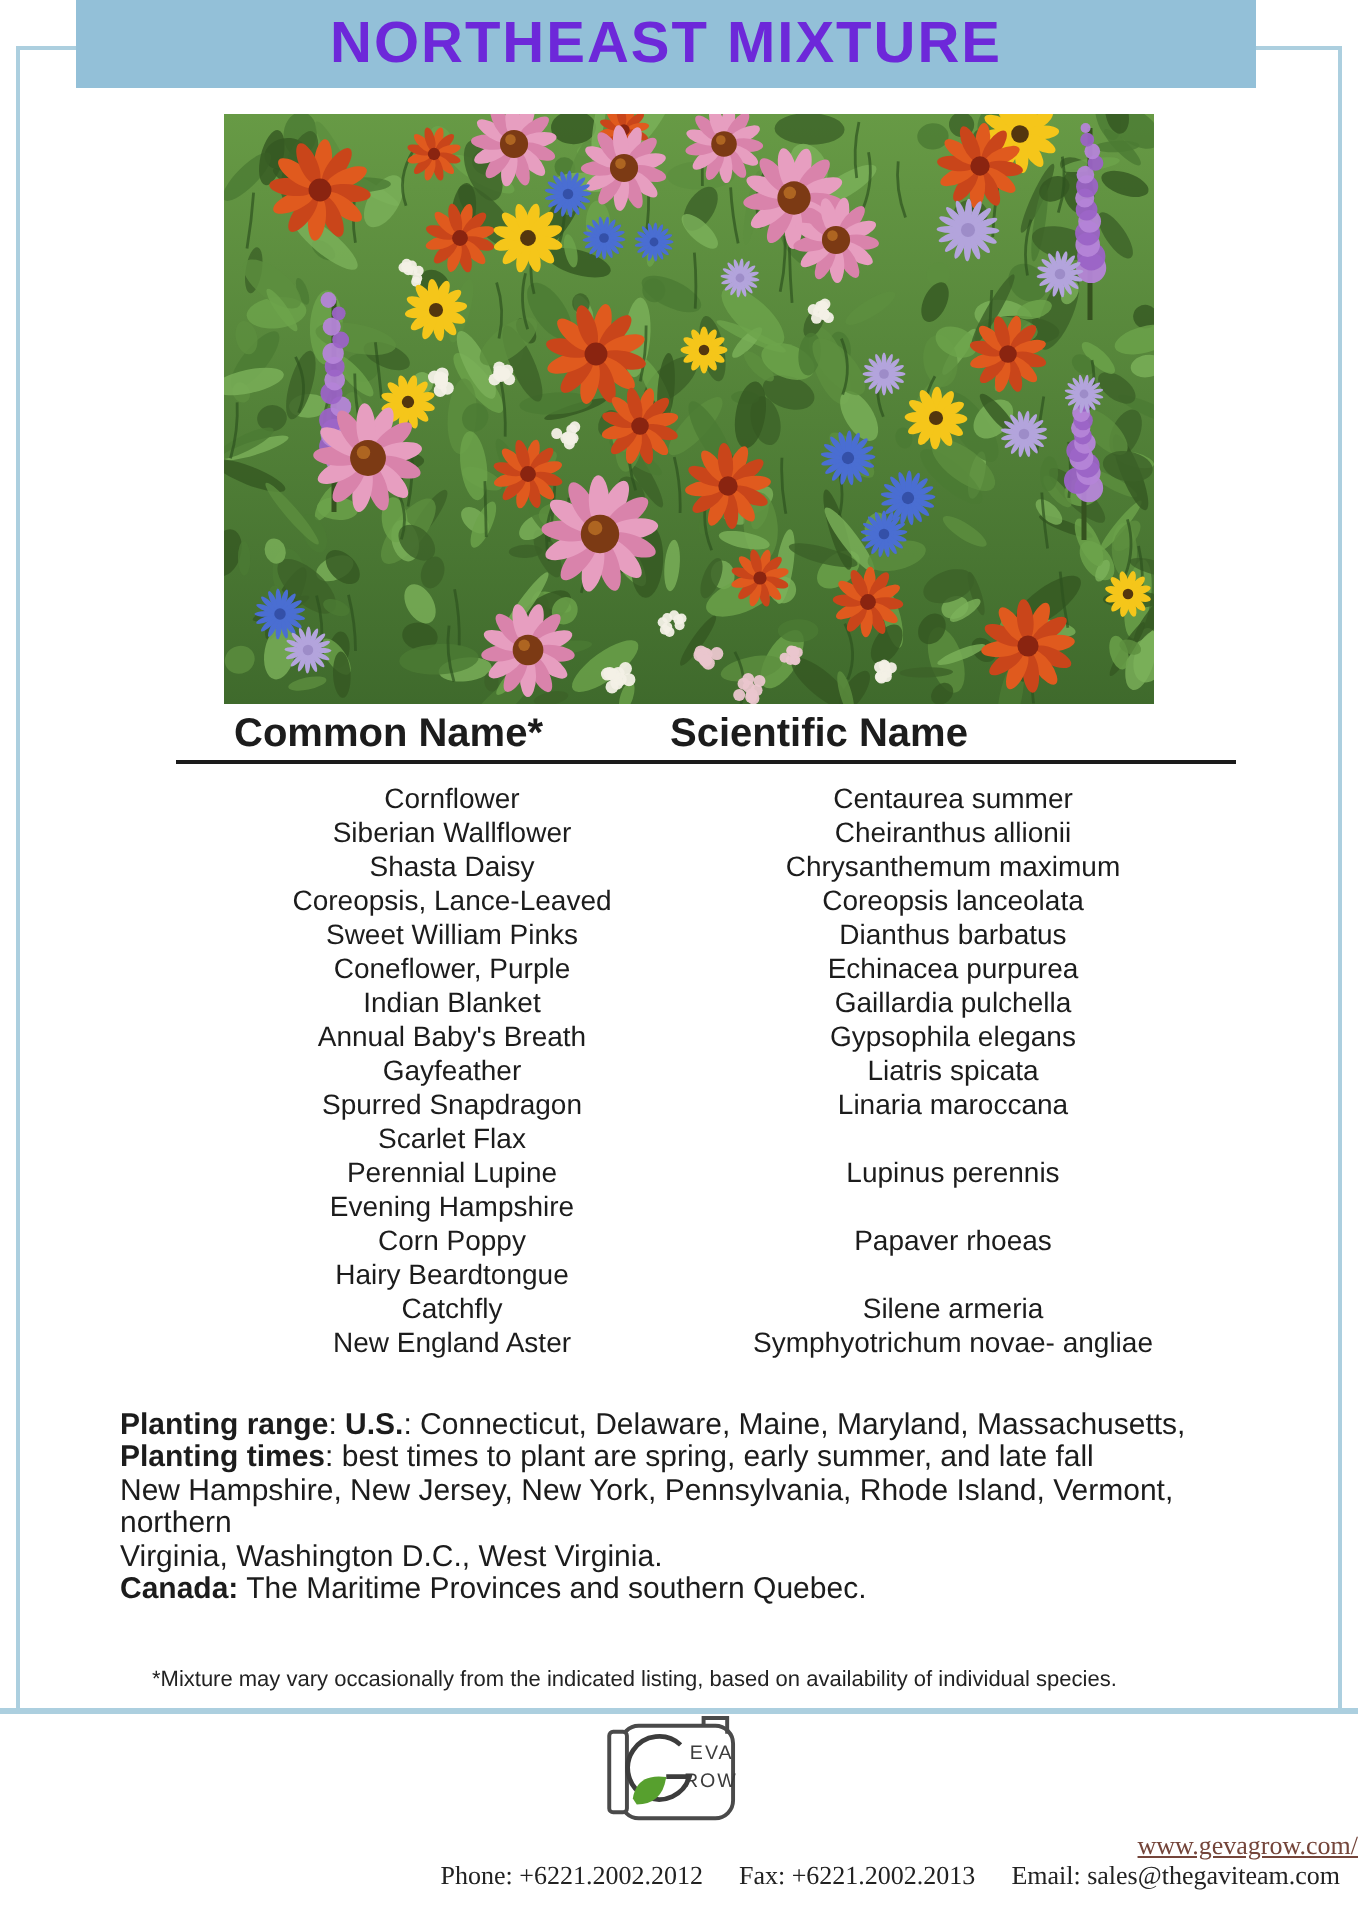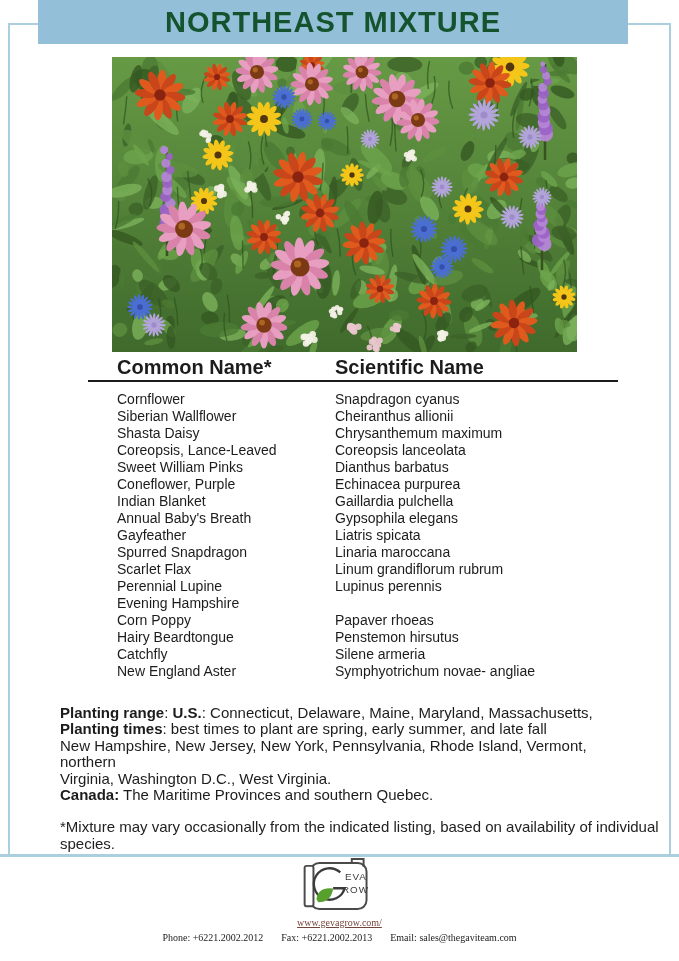--- a/index.html
+++ b/index.html
@@ -3,36 +3,36 @@
 <meta charset="utf-8">
 <style>
   html,body{margin:0;padding:0;background:#ffffff;}
   .page{position:relative;width:679px;height:961px;background:#fff;overflow:hidden;
         font-family:"Liberation Sans",sans-serif;color:#1c1c1c;}
   .frame{position:absolute;left:8px;top:23px;width:659px;height:831px;
          border:2px solid var(--frame);border-bottom:none;}
   .bottom-rule{position:absolute;left:0;top:854px;width:679px;height:3px;background:var(--frame);}
   .banner{position:absolute;left:38px;top:0;width:590px;height:44px;background:var(--banner);
           display:flex;align-items:center;justify-content:center;}
-  .banner h1{margin:0;font-size:29px;font-weight:bold;color:#14532d;letter-spacing:1px;}
+  .banner h1{margin:0;font-size:29px;font-weight:bold;color:#6d28d9;letter-spacing:1px;}
   .photo{position:absolute;left:112px;top:57px;width:465px;height:295px;}
   .photo svg{display:block;width:100%;height:100%;}
   .species{position:absolute;left:88px;top:358px;width:530px;}
   .thead{display:flex;font-weight:bold;font-size:20px;line-height:18px;}
   .c1{flex:0 0 247px;padding-left:29px;box-sizing:border-box;}
   .c2{flex:1;}
   .rule{border-top:2px solid #1b1b1b;margin-top:4px;}
   .tbody{margin-top:9px;font-size:14px;}
-  .row{display:flex;line-height:17px;}
+  .row{display:flex;line-height:17px;text-align:center;}
   .planting{position:absolute;left:60px;top:705px;width:582px;font-size:15px;}
   .planting p{margin:0;line-height:16.4px;}
-  .disclaimer{position:absolute;left:60px;top:818px;margin:0;font-size:15px;color:#222;}
+  .disclaimer{position:absolute;left:60px;top:818px;margin:16px;font-size:11px;color:#222;}
   .logo{position:absolute;left:50%;top:858px;transform:translateX(-50%);}
-  .footer{position:absolute;left:0;top:916px;width:679px;text-align:center;
-          font-family:"Liberation Serif",serif;font-size:10px;line-height:14.6px;color:#222;}
+  .footer{position:absolute;left:0;top:916px;width:679px;text-align:right;
+          font-family:"Liberation Serif",serif;font-size:13px;line-height:14.6px;color:#222;}
   .footer a{color:var(--link);text-decoration:underline;cursor:pointer;}
   .contact span{margin:0 9px;}
   .logo text{font-family:"Liberation Sans",sans-serif;fill:#3c3c3c;letter-spacing:1px;}
 </style>
 </head>
 <body>
 
 <div class="page">
 
   <div class="frame"></div>
@@ -1183,21 +1183,21 @@
   <div class="species">
     <div class="thead">
       <span class="c1">Common Name*</span>
       <span class="c2">Scientific Name</span>
     </div>
     <div class="rule"></div>
     <div class="tbody">
 
         <div class="row">
           <span class="c1">Cornflower</span>
-          <span class="c2">Snapdragon cyanus</span>
+          <span class="c2">Centaurea summer</span>
         </div>
 
         <div class="row">
           <span class="c1">Siberian Wallflower</span>
           <span class="c2">Cheiranthus allionii</span>
         </div>
 
         <div class="row">
           <span class="c1">Shasta Daisy</span>
           <span class="c2">Chrysanthemum maximum</span>
@@ -1233,40 +1233,38 @@
           <span class="c2">Liatris spicata</span>
         </div>
 
         <div class="row">
           <span class="c1">Spurred Snapdragon</span>
           <span class="c2">Linaria maroccana</span>
         </div>
 
         <div class="row">
           <span class="c1">Scarlet Flax</span>
-          <span class="c2">Linum grandiflorum rubrum</span>
         </div>
 
         <div class="row">
           <span class="c1">Perennial Lupine</span>
           <span class="c2">Lupinus perennis</span>
         </div>
 
         <div class="row">
           <span class="c1">Evening Hampshire</span>
         </div>
 
         <div class="row">
           <span class="c1">Corn Poppy</span>
           <span class="c2">Papaver rhoeas</span>
         </div>
 
         <div class="row">
           <span class="c1">Hairy Beardtongue</span>
-          <span class="c2">Penstemon hirsutus</span>
         </div>
 
 
         <div class="row">
           <span class="c1">Catchfly</span>
           <span class="c2">Silene armeria</span>
         </div>
 
         <div class="row">
           <span class="c1">New England Aster</span>

